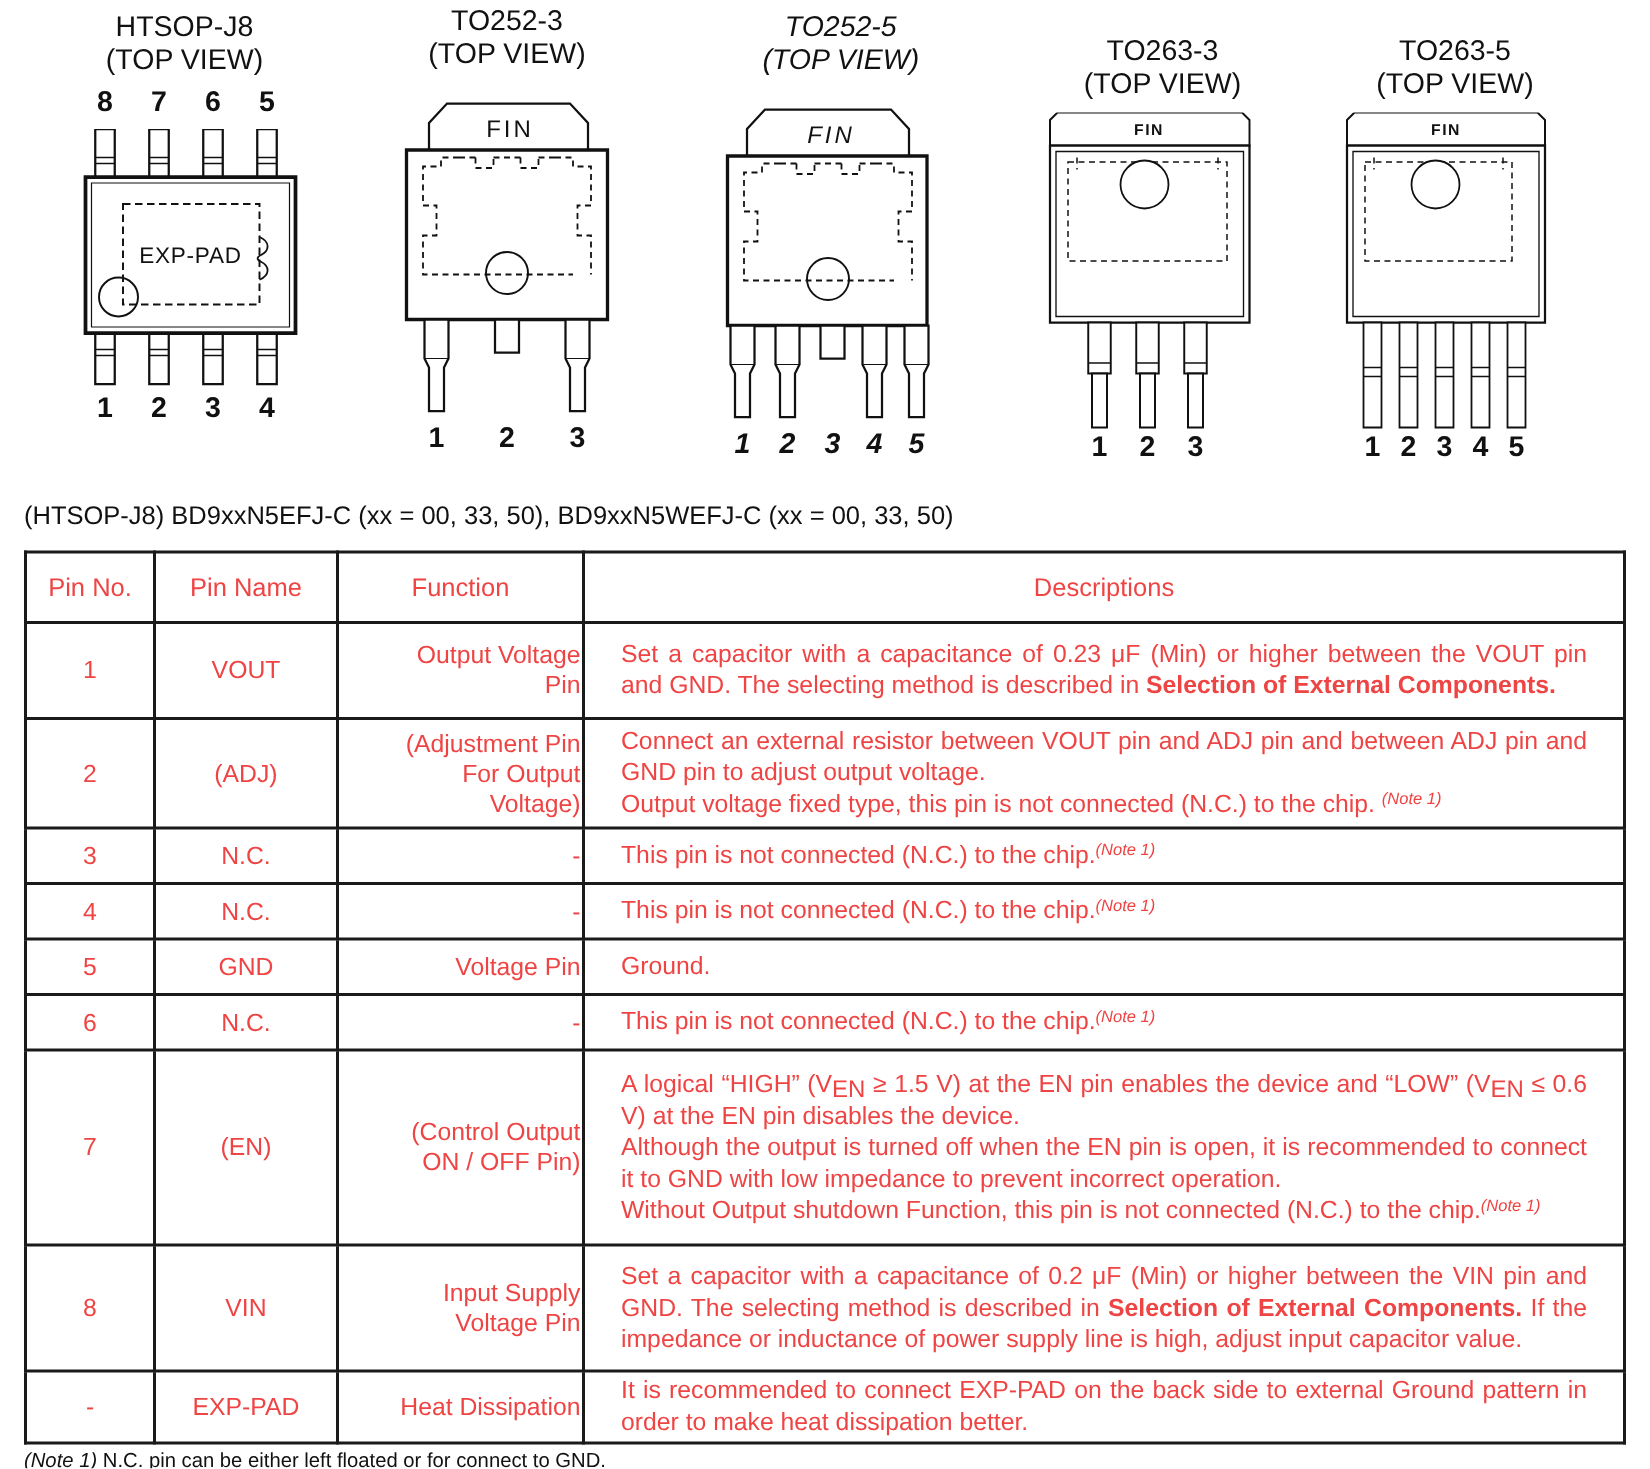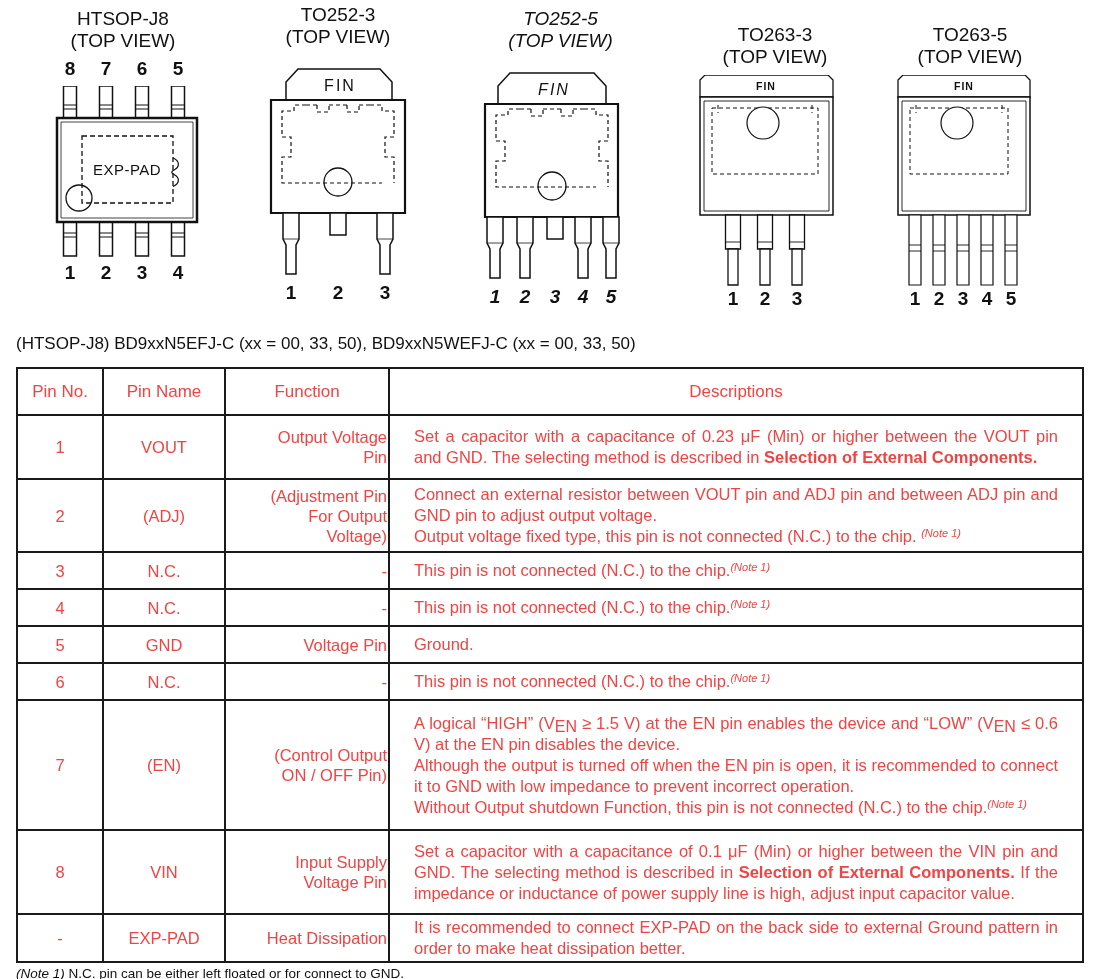--- a/index.html
+++ b/index.html
@@ -269,21 +269,21 @@
             <div class="para"><span class="s-n">Although the output is turned off when the EN pin is open, it is recommended to connect it to GND with low impedance to prevent incorrect operation.</span></div>
             <div class="para"><span class="s-n">Without Output shutdown Function, this pin is not connected (N.C.) to the chip.</span><span class="s-sup">(Note 1)</span></div>
           </td>
         </tr>
         <tr>
           <td class="c-pin">8</td>
           <td class="c-name">VIN</td>
           <td class="c-func">Input Supply
 Voltage Pin</td>
           <td class="c-desc">
-            <div class="para"><span class="s-n">Set a capacitor with a capacitance of 0.1 μF (Min) or higher between the VIN pin and GND. The selecting method is described in </span><span class="s-b">Selection of External Components.</span><span class="s-n"> If the impedance or inductance of power supply line is high, adjust input capacitor value.</span></div>
+            <div class="para"><span class="s-n">Set a capacitor with a capacitance of 0.2 μF (Min) or higher between the VIN pin and GND. The selecting method is described in </span><span class="s-b">Selection of External Components.</span><span class="s-n"> If the impedance or inductance of power supply line is high, adjust input capacitor value.</span></div>
           </td>
         </tr>
         <tr>
           <td class="c-pin">-</td>
           <td class="c-name">EXP-PAD</td>
           <td class="c-func">Heat Dissipation</td>
           <td class="c-desc">
             <div class="para"><span class="s-n">It is recommended to connect EXP-PAD on the back side to external Ground pattern in order to make heat dissipation better.</span></div>
           </td>
         </tr>

